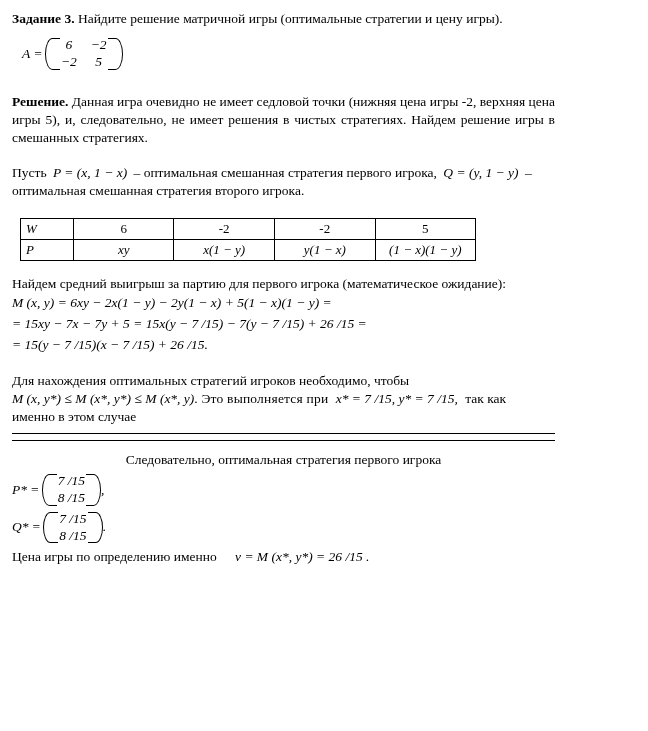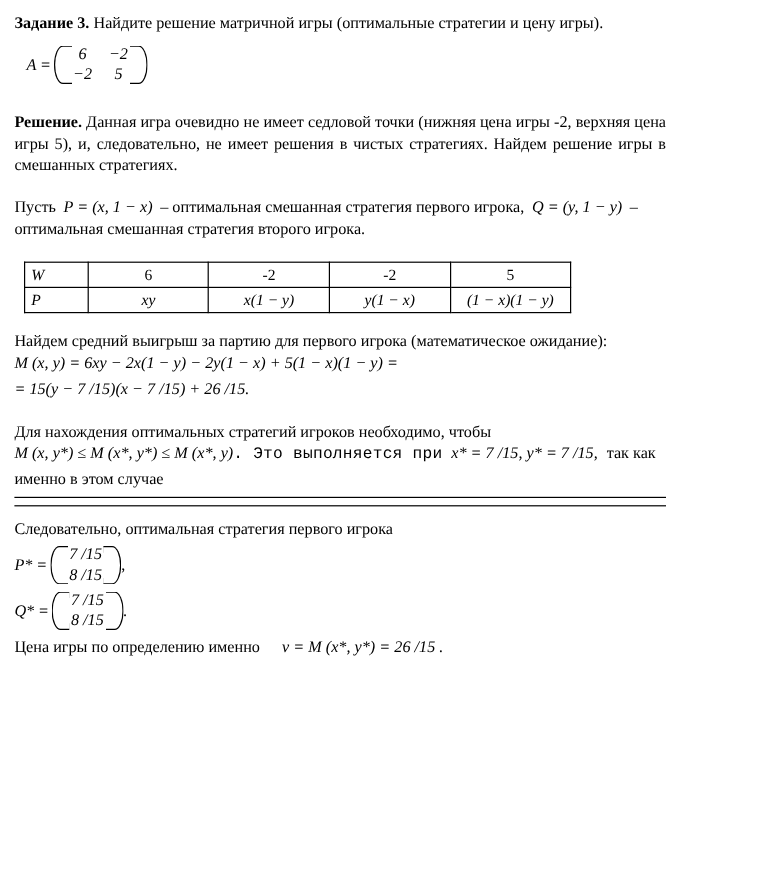--- a/index.html
+++ b/index.html
@@ -109,21 +109,20 @@
   .eqline {
     font-style: italic;
     line-height: 1.55;
     white-space: nowrap;
   }
   .just {
     text-align: justify;
   }
   .spaced {
     letter-spacing: 0.2px;
-    font-family: Liberation Mono, monospace;
   }
 </style>
 </head>
 <body>
 
 <div class="page">
 
   <div class="block">
     <span class="bold">Задание 3.</span>
     <span>Найдите решение матричной игры (оптимальные стратегии и цену игры).</span>
@@ -180,37 +179,38 @@
       <td>x(1 − y)</td>
       <td>y(1 − x)</td>
       <td>(1 − x)(1 − y)</td>
     </tr>
   </tbody>
     </table>
 
   <div class="block" style="margin-bottom:16px;">
     <div>Найдем средний выигрыш за партию для первого игрока (математическое ожидание):</div>
     <div class="eqline">M (x, y) = 6xy − 2x(1 − y) − 2y(1 − x) + 5(1 − x)(1 − y) =</div>
+    <div class="eqline">= 15xy − 7x − 7y + 5 = 15x(y − 7 /15) − 7(y − 7 /15) + 26 /15 =</div>
     <div class="eqline">= 15(y − 7 /15)(x − 7 /15) + 26 /15.</div>
   </div>
 
   <div class="block just" style="margin-bottom:4px;">
     <div>Для нахождения оптимальных стратегий игроков необходимо, чтобы</div>
     <div class="just" style="text-align:justify;">
       <span class="it">M (x, y*) ≤ M (x*, y*) ≤ M (x*, y)</span><span class="spaced">. Это выполняется при</span>
       <span class="it" style="margin:0 4px;">x* = 7 /15,   y* = 7 /15,</span>
       <span>так как</span>
       <div>именно в этом случае</div>
     </div>
   </div>
 
   <hr class="hr">
   <hr class="hr">
 
-  <div class="block" style="margin-top:10px; margin-bottom:4px;">
+  <div class="block" style="margin-top:10px; margin-bottom:4px;text-align:center;">
     <span>Следовательно, оптимальная стратегия первого игрока</span>
   </div>
 
   <div class="block" style="margin-bottom:4px;">
     <span class="matrix-wrap">
       <span class="it" style="margin-right:4px;">P*</span>
       <span style="margin-right:3px;">=</span>
       <span class="paren left"></span>
       <table class="matrix colvec">
         <tbody>

